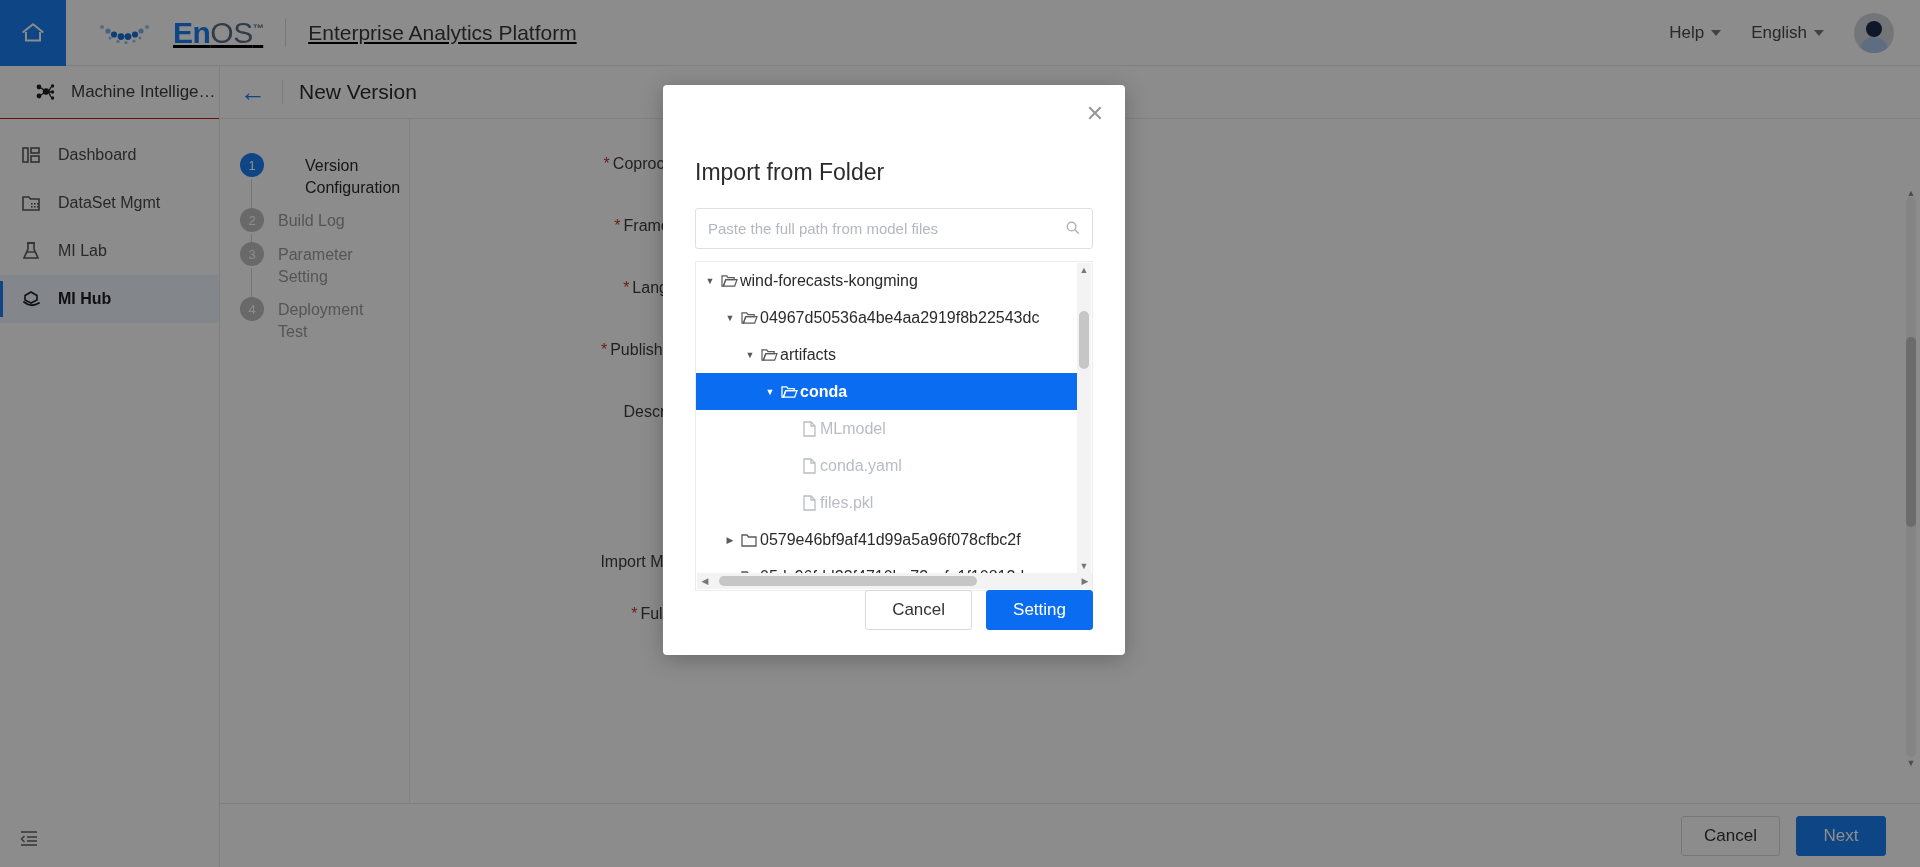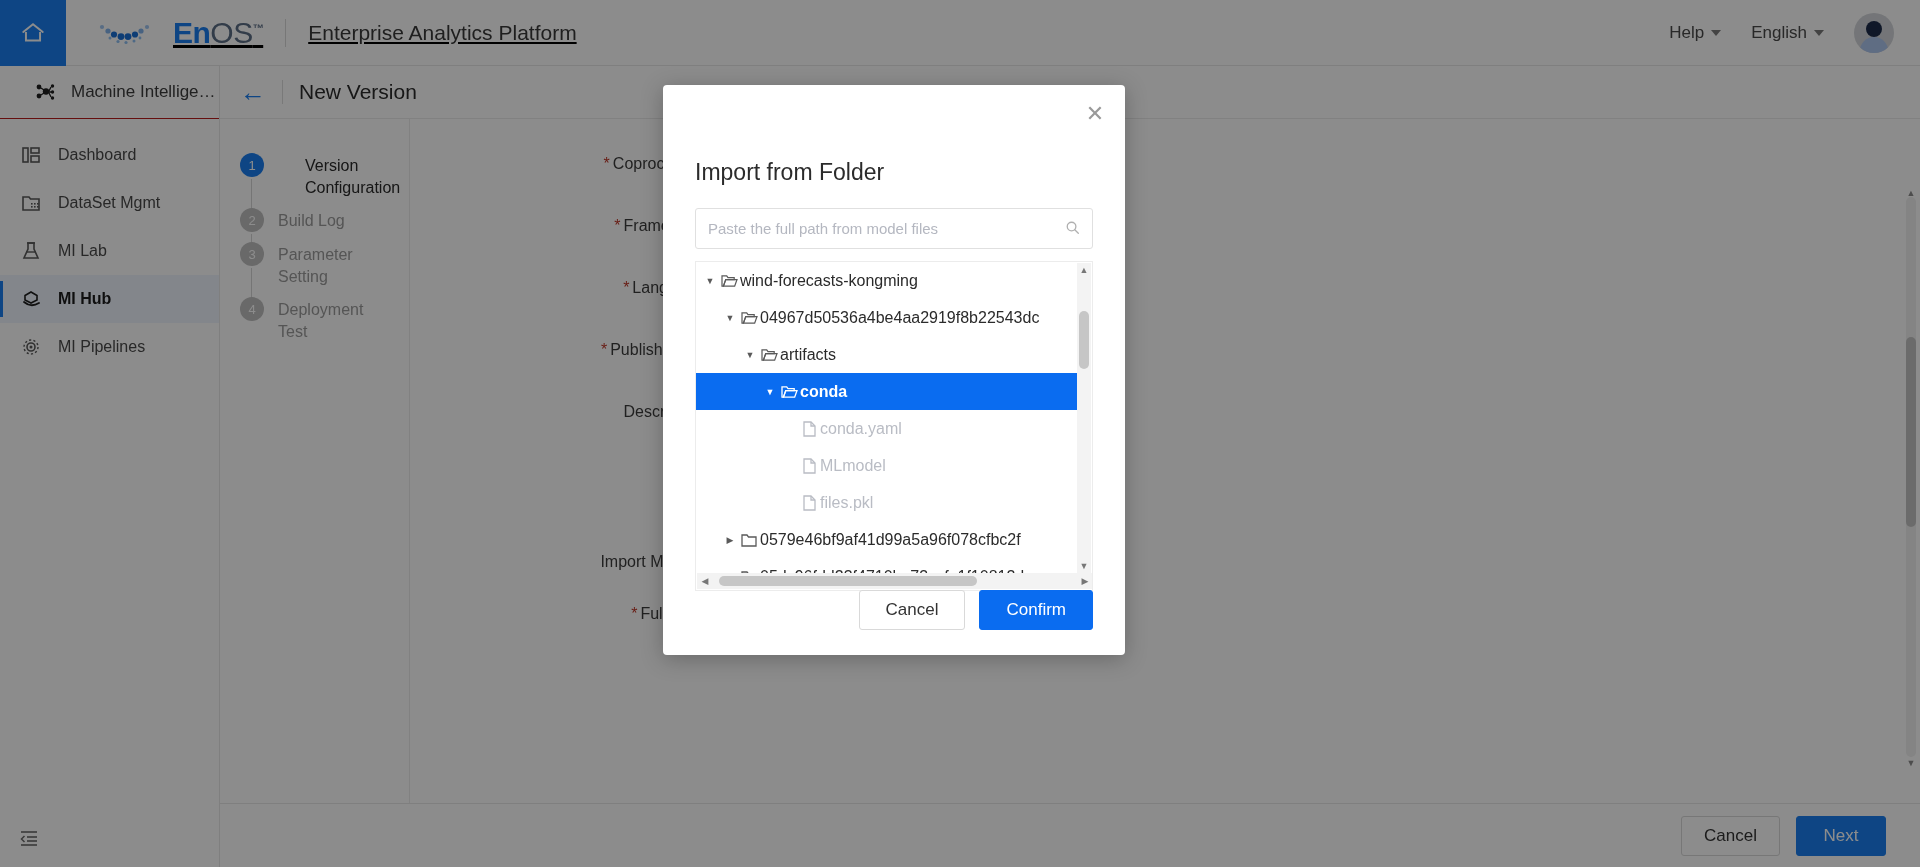--- a/index.html
+++ b/index.html
@@ -401,30 +401,20 @@
       <div class="nav-item active">
         <span class="nav-icon">
           <svg width="20" height="20" viewBox="0 0 20 20">
             <path d="M10 3 L16 6.5 V11 L10 14 L4 11 V6.5 Z" fill="none" stroke="#1f1f1f" stroke-width="1.6"></path>
             <path d="M3 13 Q10 19 18 14" fill="none" stroke="#1f1f1f" stroke-width="1.8" stroke-linecap="round"></path>
           </svg>
         </span>
         <span>MI Hub</span>
       </div>
 
-      <div class="nav-item">
-        <span class="nav-icon">
-          <svg width="20" height="20" viewBox="0 0 20 20">
-            <circle cx="10" cy="10" r="7" fill="none" stroke="#5a5a5a" stroke-width="1.4" stroke-dasharray="2.2 2.2"></circle>
-            <circle cx="10" cy="10" r="4" fill="none" stroke="#5a5a5a" stroke-width="1.6"></circle>
-            <circle cx="10" cy="10" r="1.5" fill="#5a5a5a"></circle>
-          </svg>
-        </span>
-        <span>MI Pipelines</span>
-      </div>
     </div>
     <div class="sidebar-collapse">
       <svg width="22" height="22" viewBox="0 0 22 22">
         <line x1="3" y1="5" x2="19" y2="5" stroke="#6b6b6b" stroke-width="1.6"></line>
         <line x1="9" y1="10" x2="19" y2="10" stroke="#6b6b6b" stroke-width="1.6"></line>
         <line x1="9" y1="14" x2="19" y2="14" stroke="#6b6b6b" stroke-width="1.6"></line>
         <line x1="3" y1="18" x2="19" y2="18" stroke="#6b6b6b" stroke-width="1.6"></line>
         <path d="M6.5 9 L3.5 12 L6.5 15" fill="none" stroke="#6b6b6b" stroke-width="1.5"></path>
       </svg>
     </div>
@@ -593,32 +583,32 @@
           </div>
 
           <div class="tree-row file" style="padding-left:86px">
             <span class="tw-arrow empty">▶</span>
             <span class="tw-icon">
               <svg width="14" height="16" viewBox="0 0 14 16">
                   <path d="M2 1 h7 l4 4 v10 H2 Z" fill="none" stroke="#b9bcc4" stroke-width="1.3"></path>
                   <path d="M9 1 v4 h4" fill="none" stroke="#b9bcc4" stroke-width="1.3"></path>
                 </svg>
             </span>
-            <span>conda.yaml</span>
+            <span>MLmodel</span>
           </div>
 
           <div class="tree-row file" style="padding-left:86px">
             <span class="tw-arrow empty">▶</span>
             <span class="tw-icon">
               <svg width="14" height="16" viewBox="0 0 14 16">
                   <path d="M2 1 h7 l4 4 v10 H2 Z" fill="none" stroke="#b9bcc4" stroke-width="1.3"></path>
                   <path d="M9 1 v4 h4" fill="none" stroke="#b9bcc4" stroke-width="1.3"></path>
                 </svg>
             </span>
-            <span>MLmodel</span>
+            <span>conda.yaml</span>
           </div>
 
           <div class="tree-row file" style="padding-left:86px">
             <span class="tw-arrow empty">▶</span>
             <span class="tw-icon">
               <svg width="14" height="16" viewBox="0 0 14 16">
                   <path d="M2 1 h7 l4 4 v10 H2 Z" fill="none" stroke="#b9bcc4" stroke-width="1.3"></path>
                   <path d="M9 1 v4 h4" fill="none" stroke="#b9bcc4" stroke-width="1.3"></path>
                 </svg>
             </span>
@@ -655,17 +645,17 @@
         <div class="hscroll">
           <div class="hs-btn" style="left:0">◀</div>
           <div class="hscroll-thumb"></div>
           <div class="hs-btn" style="right:0">▶</div>
         </div>
       </div>
     </div>
 
     <div class="modal-footer">
       <div class="mbtn mbtn-cancel">Cancel</div>
-      <div class="mbtn mbtn-confirm">Confirm</div>
+      <div class="mbtn mbtn-confirm">Setting</div>
     </div>
   </div>
 
 </div>
 
 </body></html>

